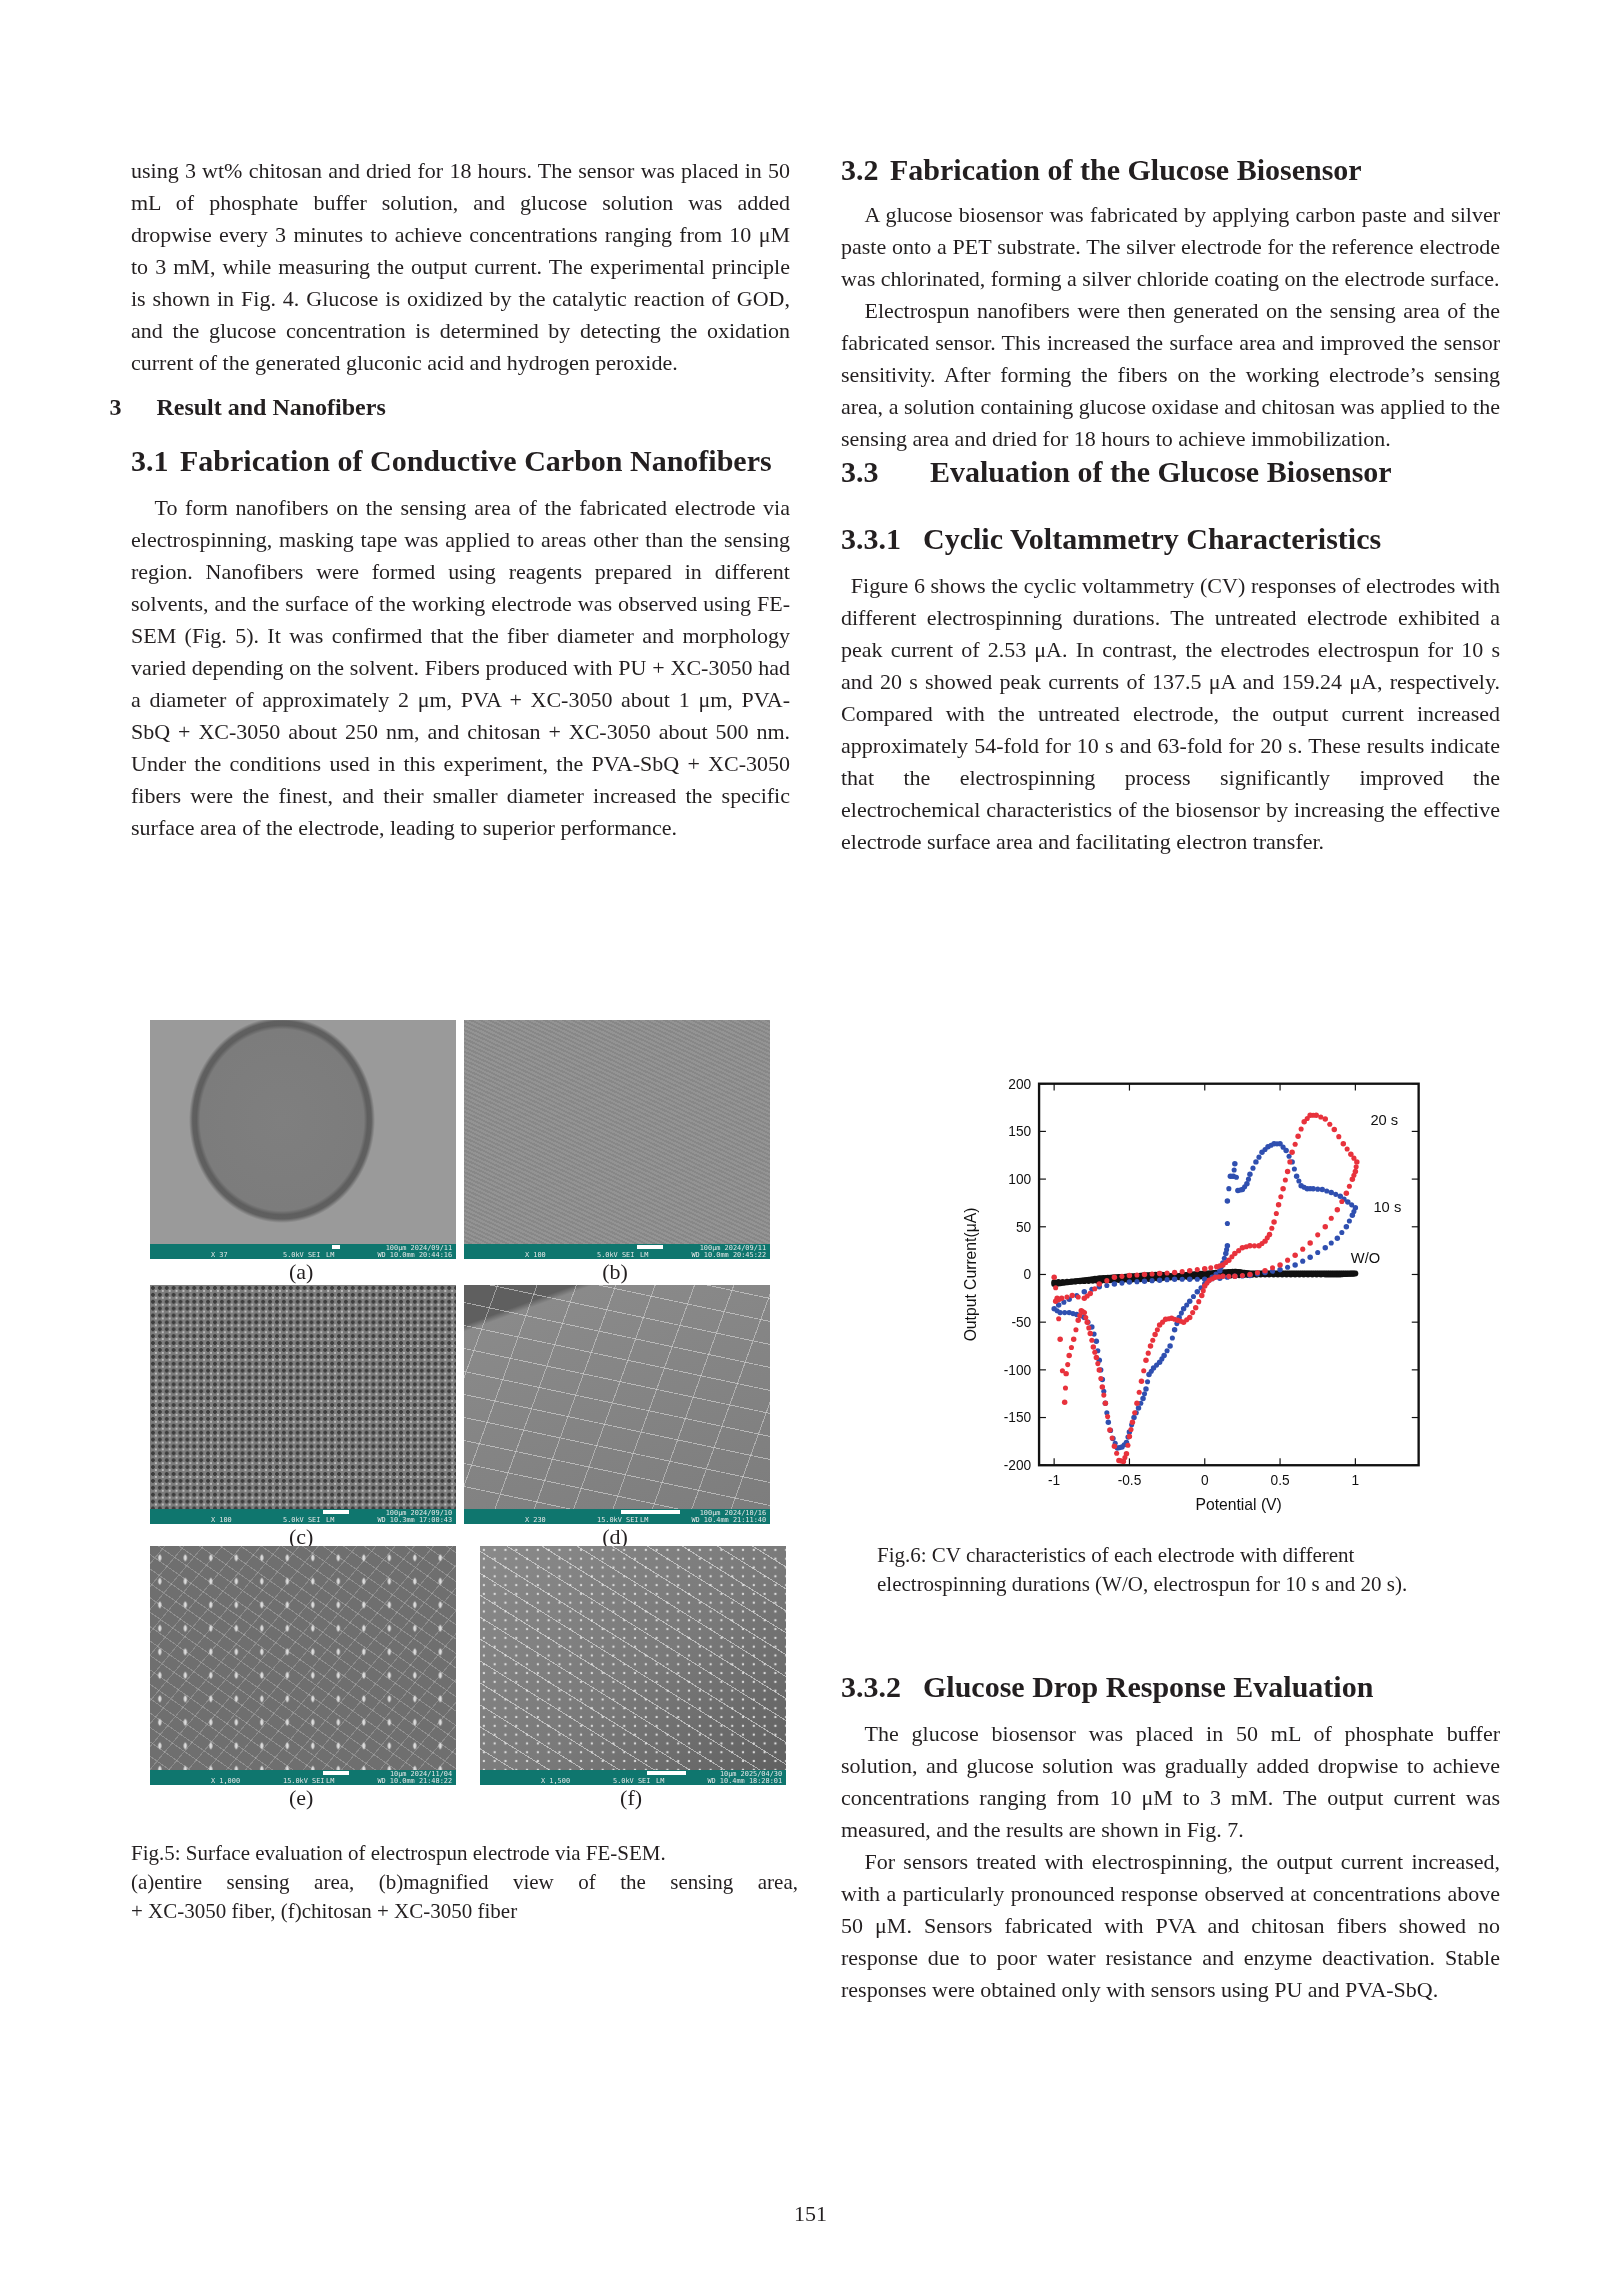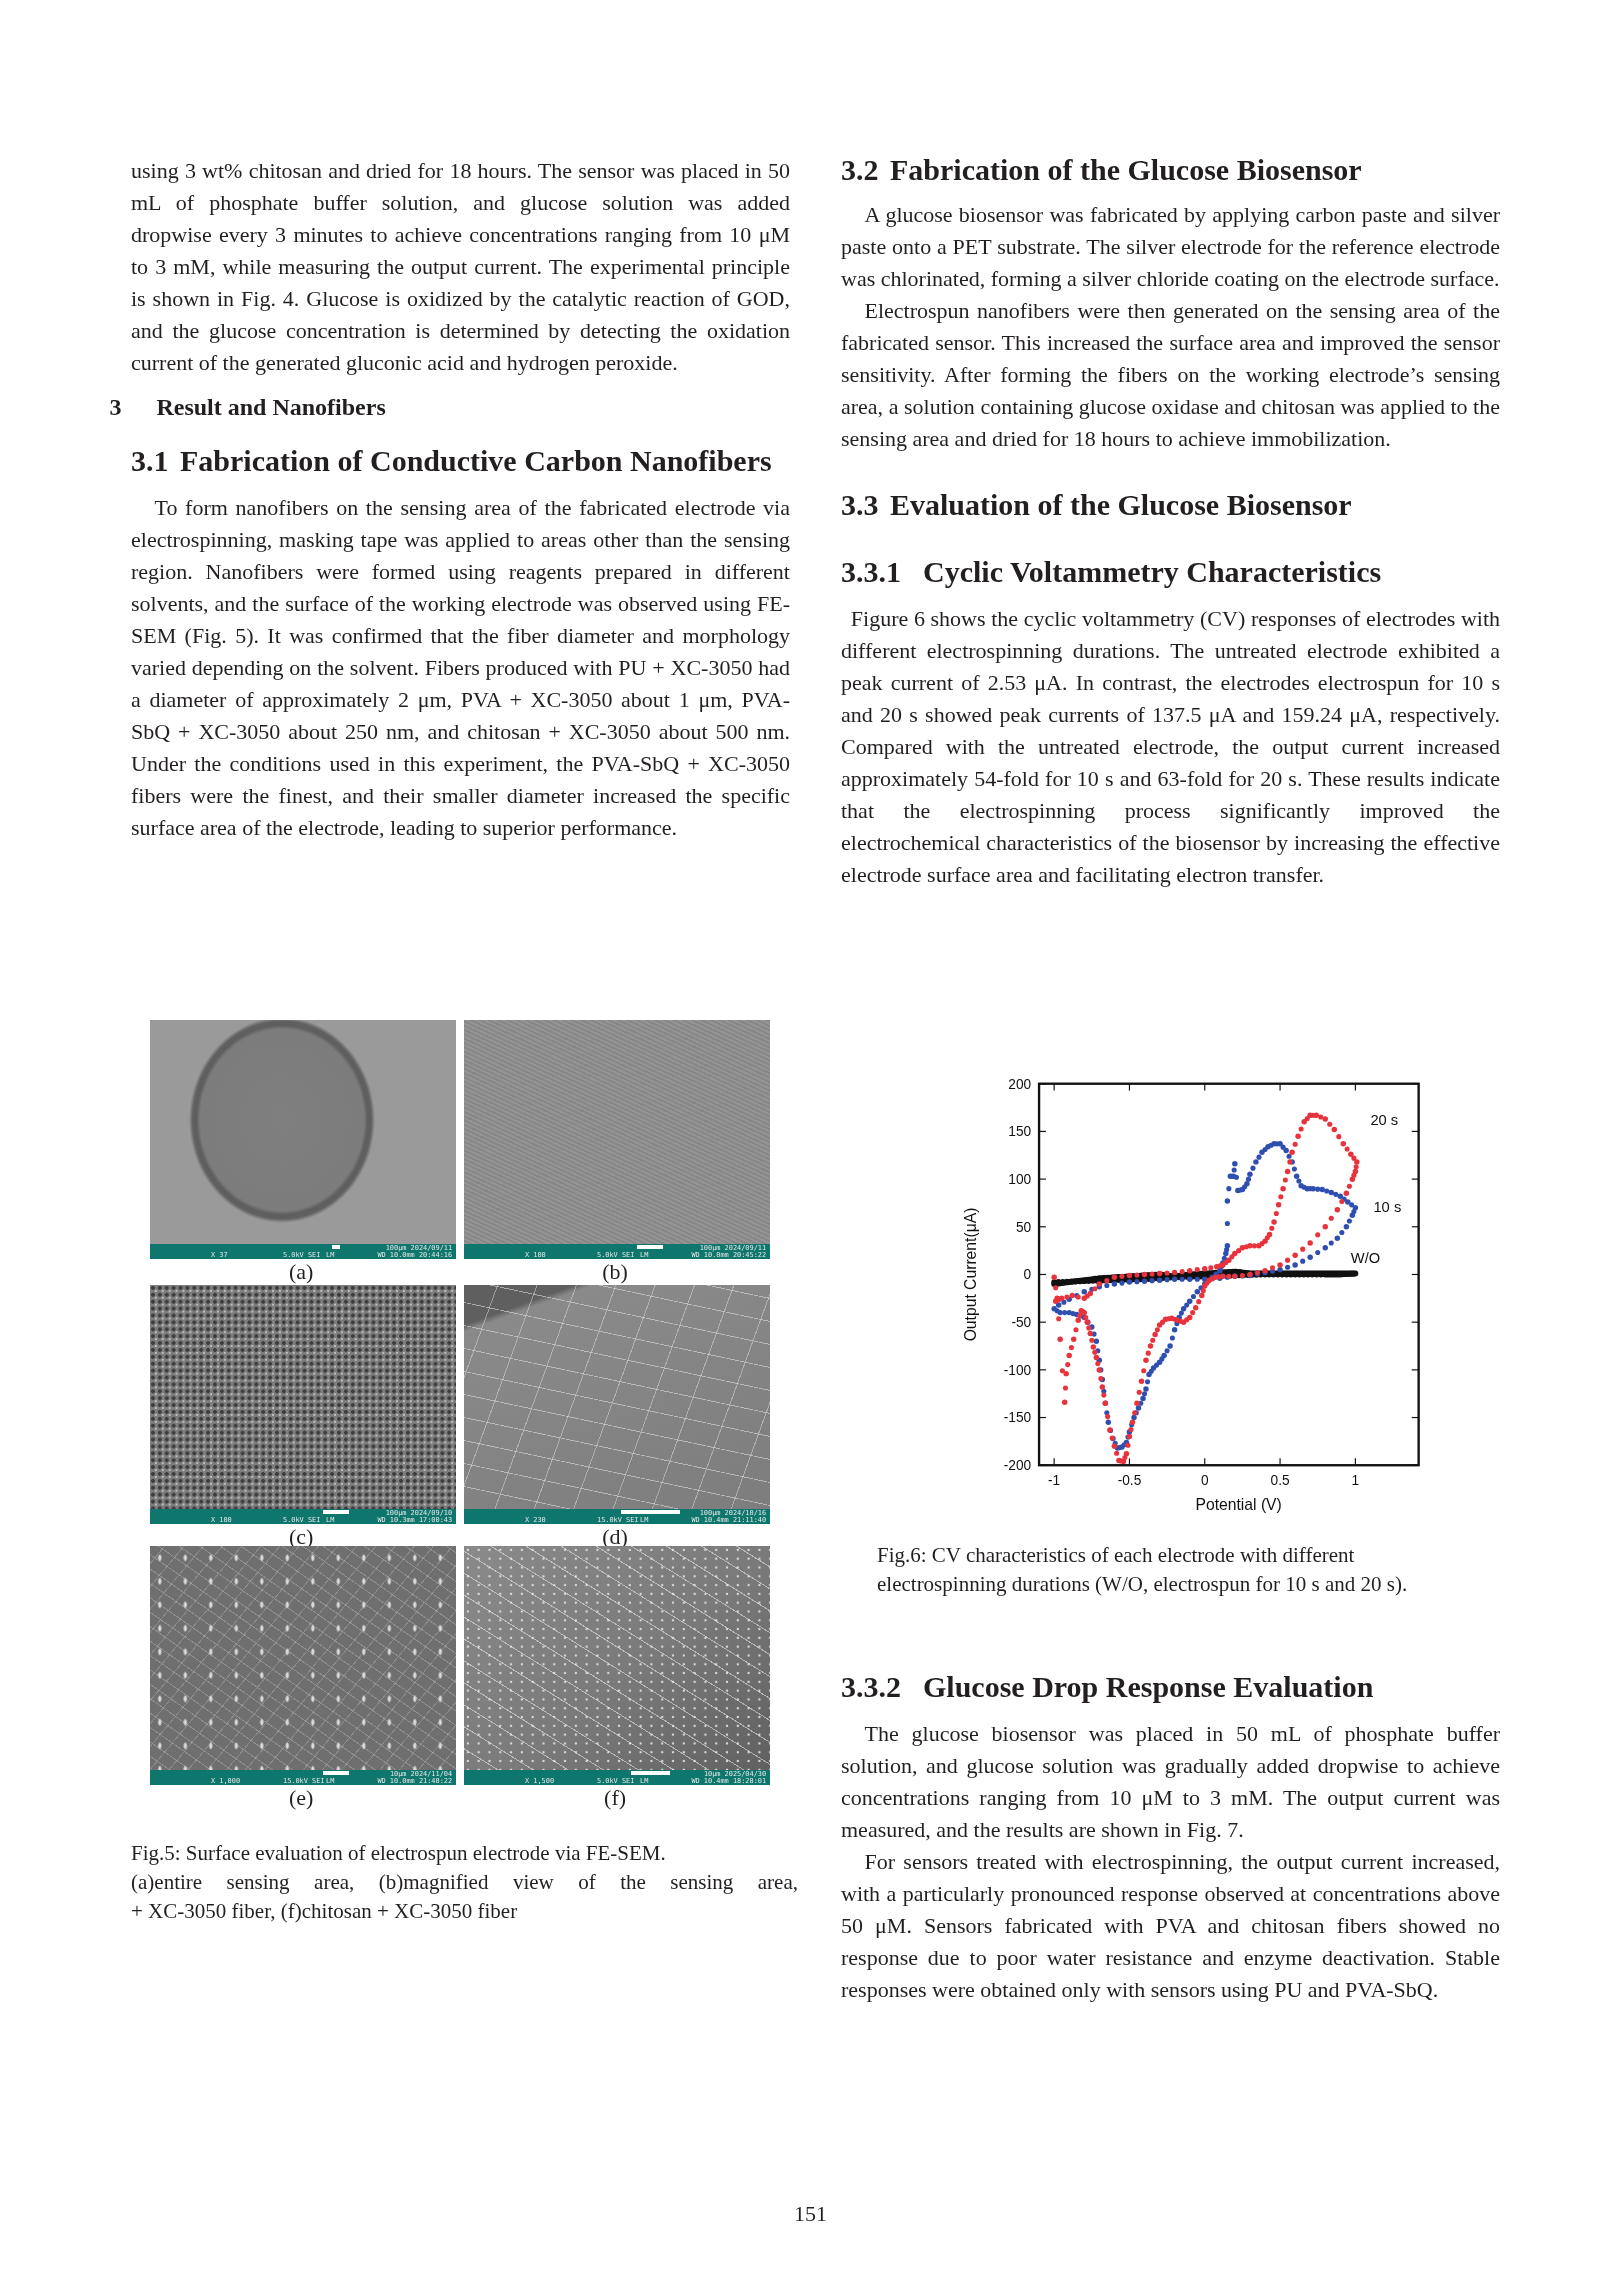--- a/index.html
+++ b/index.html
@@ -105,21 +105,21 @@
       <div class="sem-bar">
         <div class="scale" style="width: 25.5px; left: 173px;"></div>
         <span class="r1">10μm 2024/11/04</span>
         <span class="l2">X 1,000</span>
         <span class="m2">15.0kV SEI</span>
         <span class="lm">LM</span>
         <span class="r2">WD 10.0mm 21:48:22</span>
       </div>
       <div class="sem-label" style="left: -3.9px; top: 239px;">(e)</div>
     </div>
-    <div class="sem-cell" style="left: 314px; top: 526px;">
+    <div class="sem-cell" style="left: 330px; top: 526px;">
       <div class="sem-img" style="background: repeating-linear-gradient(32deg, transparent 0px, transparent 17.6px, rgba(240, 240, 240, 0.55) 17.6px, rgba(240, 240, 240, 0.55) 18.6px), radial-gradient(circle at 3.9px 3.9px, rgb(216, 216, 216) 1px, transparent 1.6px) 0px 0px / 10.8px 8.8px, linear-gradient(140deg, rgb(138, 138, 138), rgb(122, 122, 122) 55%, rgb(96, 96, 96));"></div>
       <div class="sem-bar">
         <div class="scale" style="width: 39px; left: 167px;"></div>
         <span class="r1">10μm 2025/04/30</span>
         <span class="l2">X 1,500</span>
         <span class="m2">5.0kV  SEI</span>
         <span class="lm">LM</span>
         <span class="r2">WD 10.4mm 18:28:01</span>
       </div>
       <div class="sem-label" style="left: -3.9px; top: 239px;">(f)</div>
@@ -133,21 +133,21 @@
 </div>
 
 <div class="col col-right">
   <h3 class="sub" style="margin-top:-2px;">
     <span class="num">3.2</span>
     <span>Fabrication of the Glucose Biosensor</span>
   </h3>
   <p class="body indent" style="margin-top:12px;">A glucose biosensor was fabricated by applying carbon paste and silver paste onto a PET substrate. The silver electrode for the reference electrode was chlorinated, forming a silver chloride coating on the electrode surface.</p>
   <p class="body indent">Electrospun nanofibers were then generated on the sensing area of the fabricated sensor. This increased the surface area and improved the sensor sensitivity. After forming the fibers on the working electrode’s sensing area, a solution containing glucose oxidase and chitosan was applied to the sensing area and dried for 18 hours to achieve immobilization.</p>
 
-  <h3 class="sub" style="margin-top:33px;">
+  <h3 class="sub" style="gap:40px;">
     <span class="num">3.3</span>
     <span>Evaluation of the Glucose Biosensor</span>
   </h3>
 
   <h3 class="sub three" style="margin-top:33px;">
     <span class="num">3.3.1</span>
     <span>Cyclic Voltammetry Characteristics</span>
   </h3>
   <p class="body indent-s" style="margin-top:13.7px;">Figure 6 shows the cyclic voltammetry (CV) responses of electrodes with different electrospinning durations. The untreated electrode exhibited a peak current of 2.53 μA. In contrast, the electrodes electrospun for 10 s and 20 s showed peak currents of 137.5 μA and 159.24 μA, respectively. Compared with the untreated electrode, the output current increased approximately 54-fold for 10 s and 63-fold for 20 s. These results indicate that the electrospinning process significantly improved the electrochemical characteristics of the biosensor by increasing the effective electrode surface area and facilitating electron transfer.</p>
 </div>

